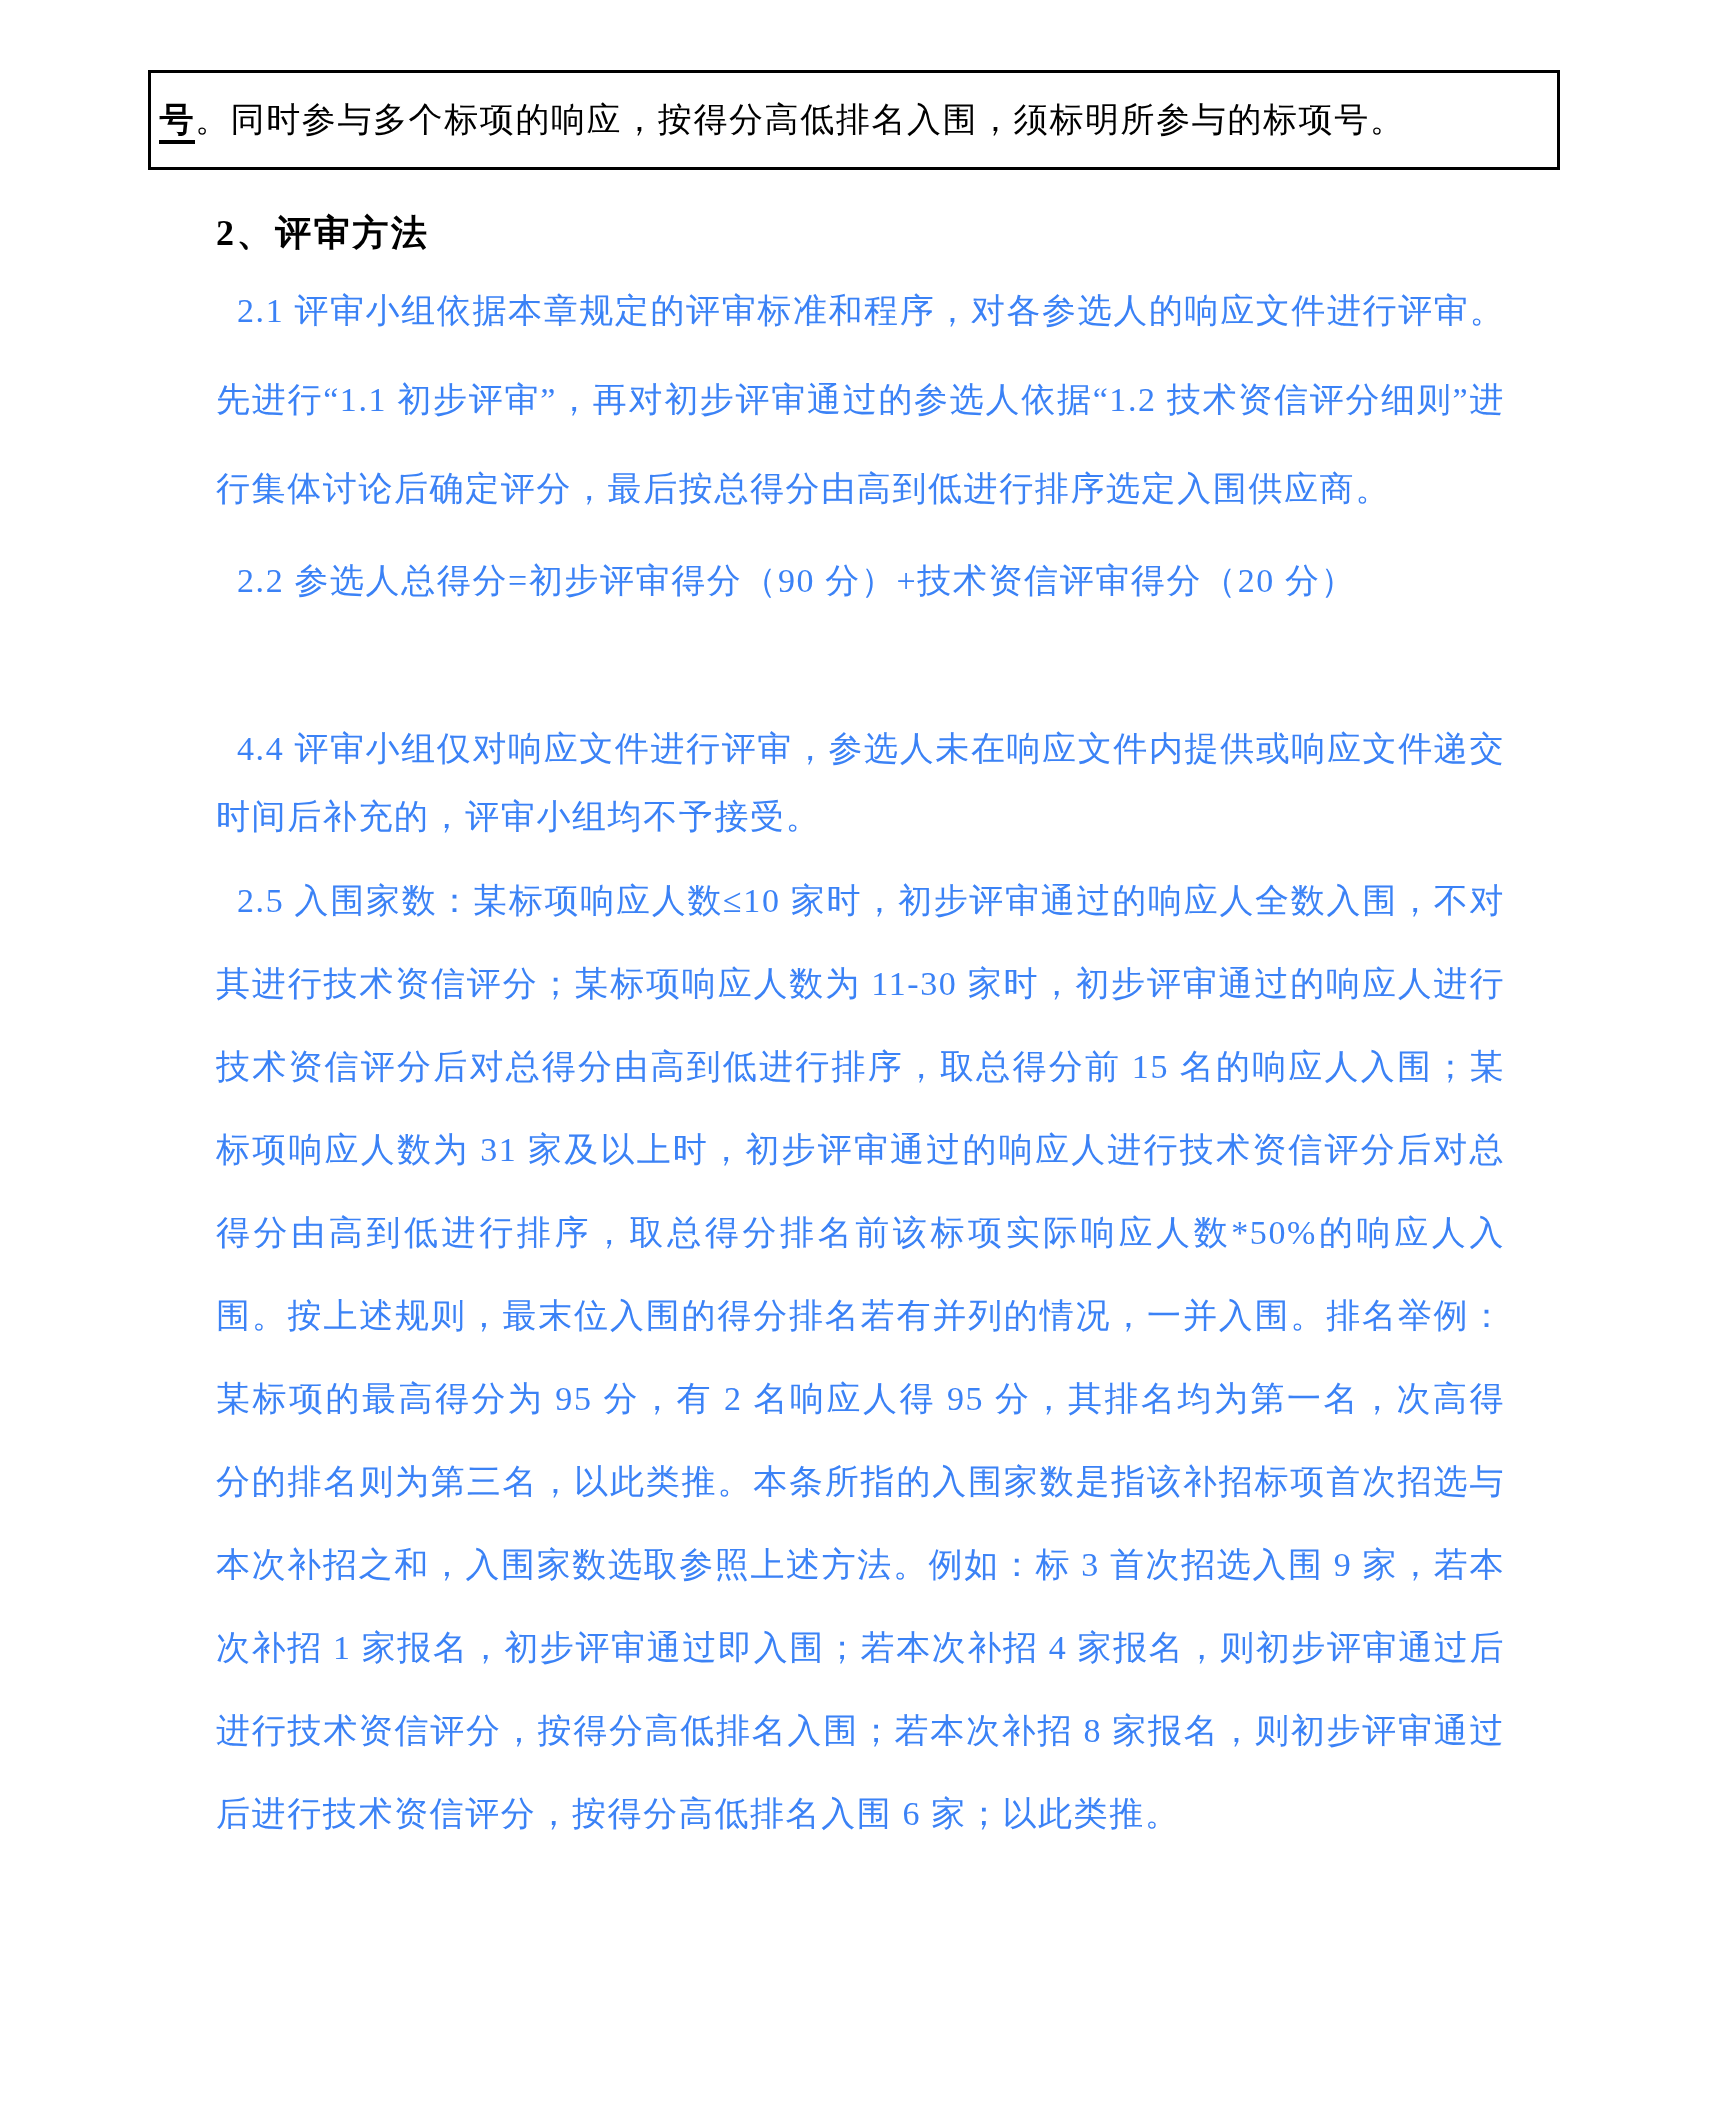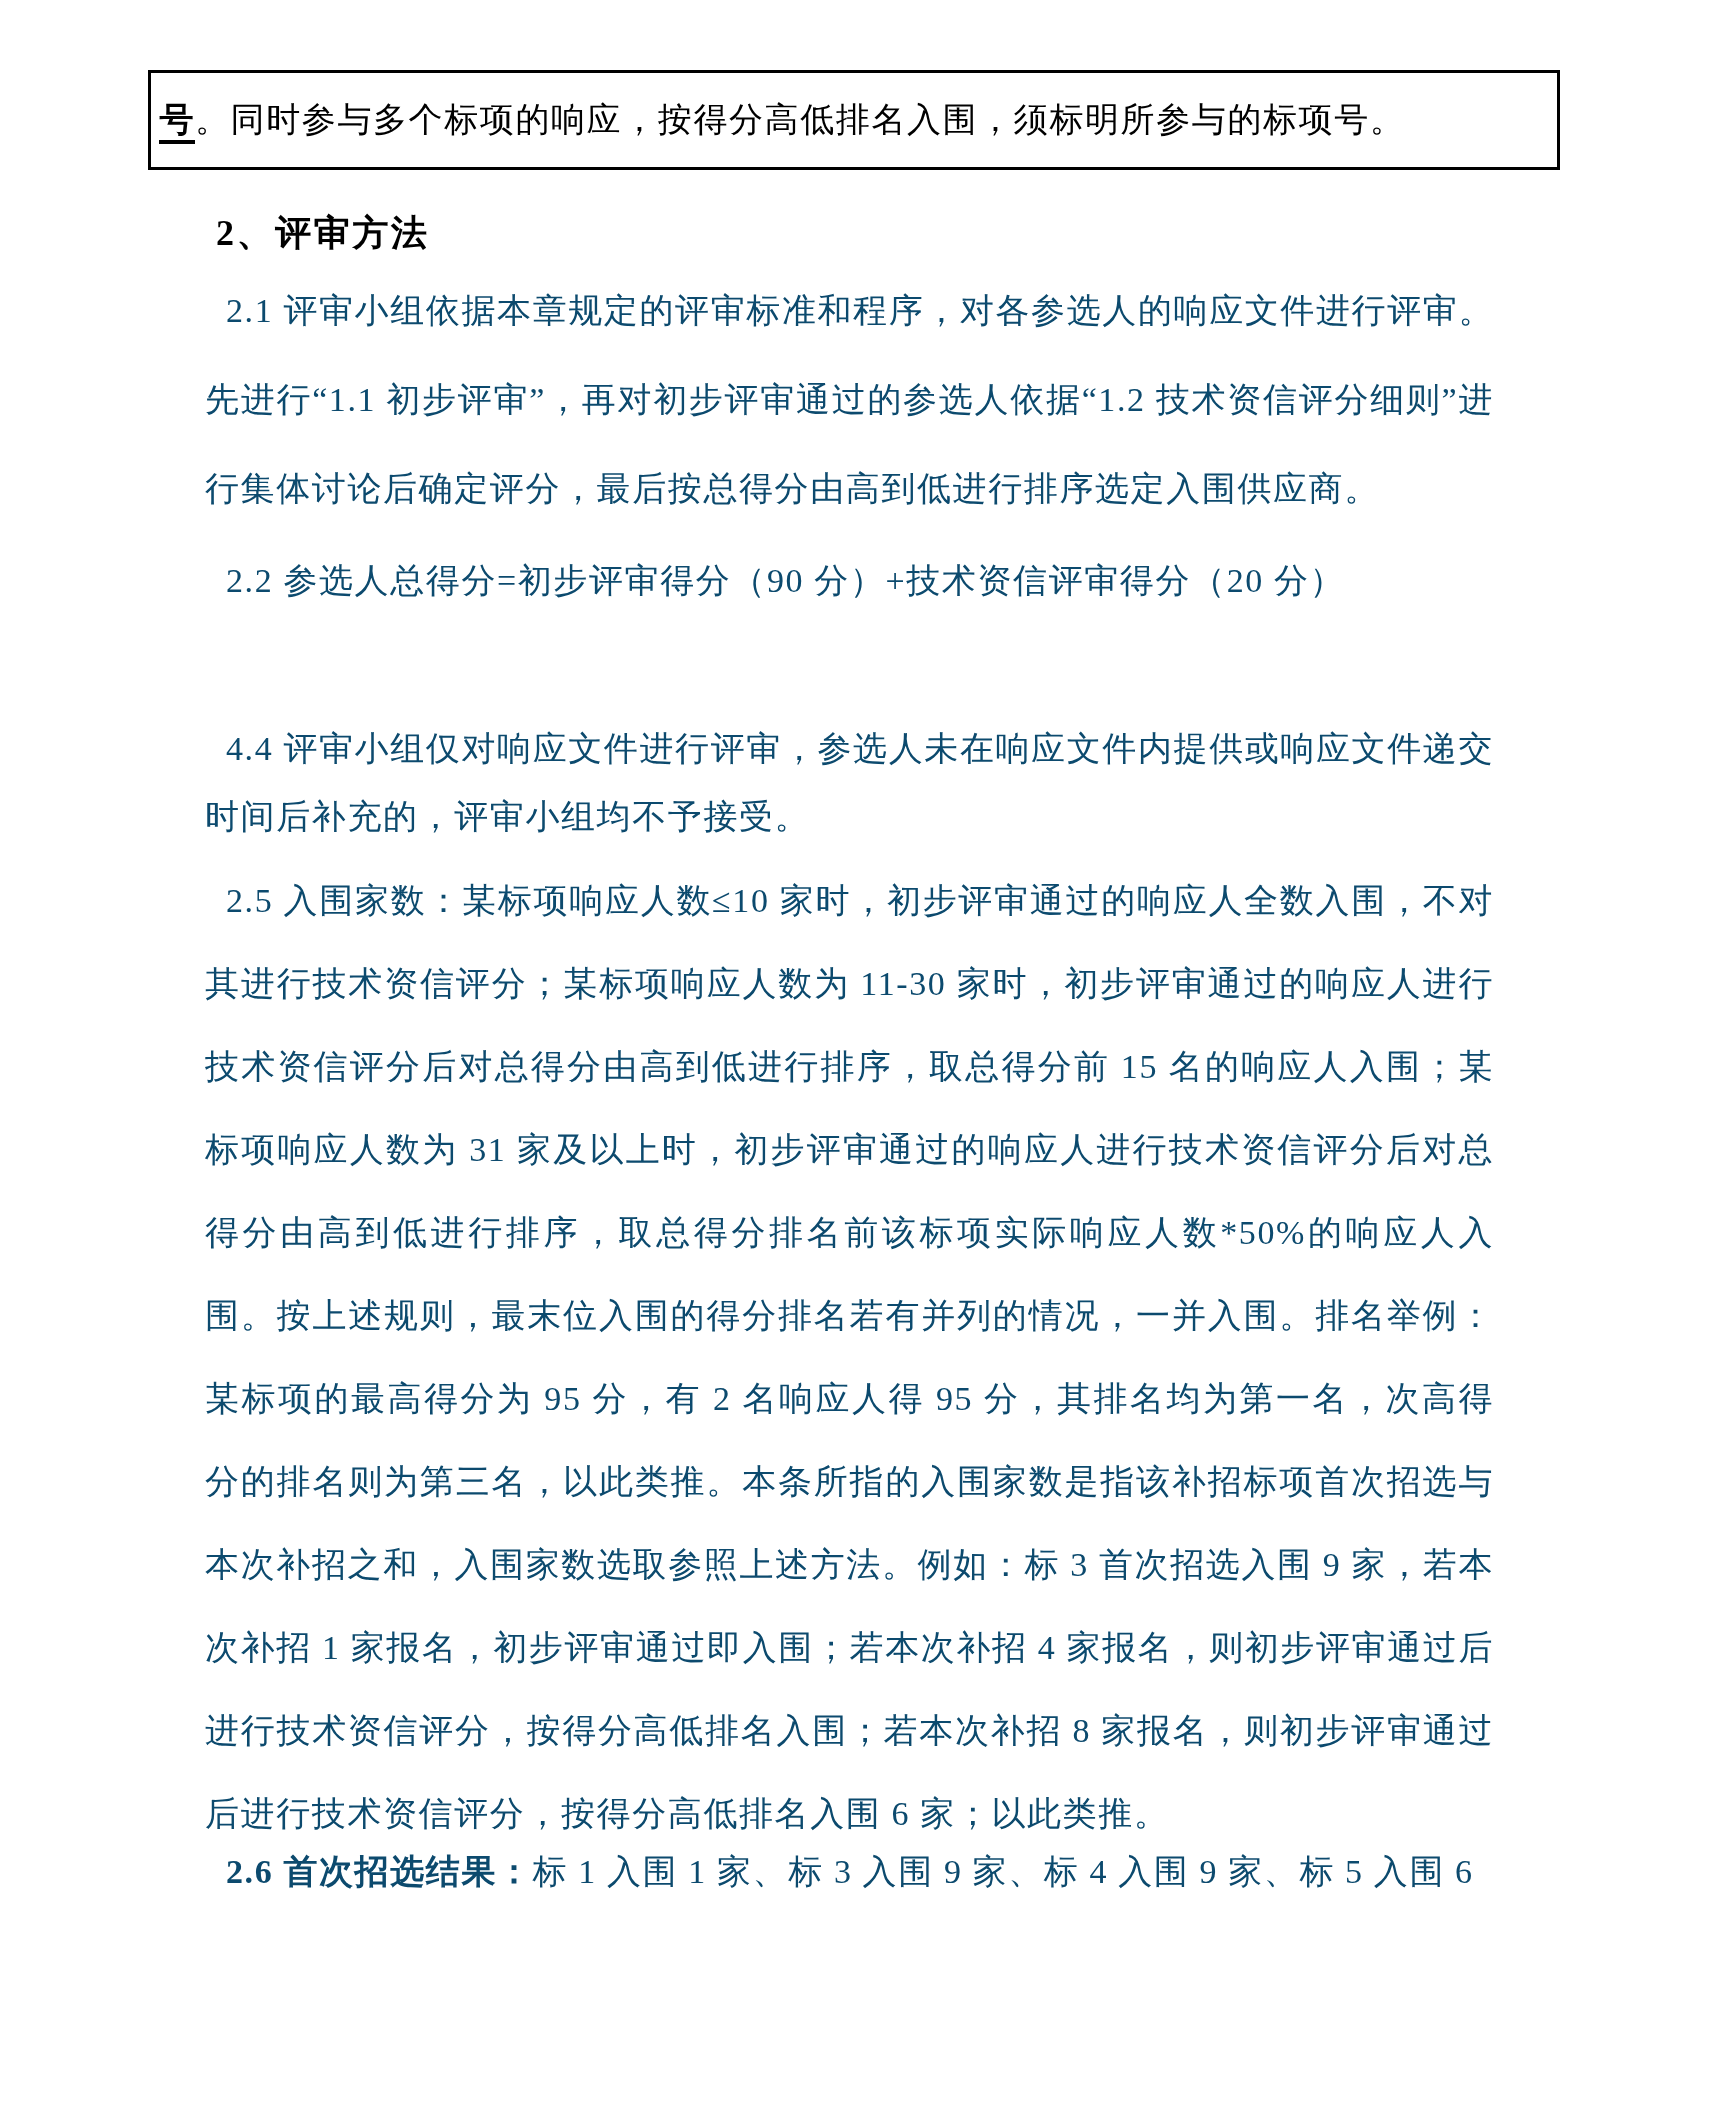--- a/index.html
+++ b/index.html
@@ -45,27 +45,27 @@
     left: 212px;
     top: 206px;
     margin: 4px;
     font-size: 36px;
     font-weight: bold;
     letter-spacing: 2.6px;
     line-height: 47px;
   }
   .para {
     position: absolute;
-    left: 205px;
+    left: 216px;
     width: 1289px;
     margin: 0;
     font-size: 34px;
     letter-spacing: 1.6px;
     text-align: justify;
-    color: #0c4a6e;
+    color: #3b82f6;
   }
   .indent { text-indent: 21px; }
   .lh170 { line-height: 89px; }
   .lh158 { line-height: 83px; }
   .lh130 { line-height: 68px; }
   .p2-1 { top: 266px; }
   .p2-2 { top: 536px; }
   .p2-3 { top: 627px; }
   .p2-4 { top: 715px; }
   .p2-5 { top: 859px; }
@@ -85,16 +85,15 @@
 
   <p class="para lh170 indent p2-1">2.1 评审小组依据本章规定的评审标准和程序，对各参选人的响应文件进行评审。先进行“1.1 初步评审”，再对初步评审通过的参选人依据“1.2 技术资信评分细则”进行集体讨论后确定评分，最后按总得分由高到低进行排序选定入围供应商。</p>
 
   <p class="para lh170 indent p2-2">2.2 参选人总得分=初步评审得分（90 分）+技术资信评审得分（20 分）</p>
 
 
   <p class="para lh130 indent p2-4">4.4 评审小组仅对响应文件进行评审，参选人未在响应文件内提供或响应文件递交时间后补充的，评审小组均不予接受。</p>
 
   <p class="para lh158 indent p2-5">2.5 入围家数：某标项响应人数≤10 家时，初步评审通过的响应人全数入围，不对其进行技术资信评分；某标项响应人数为 11-30 家时，初步评审通过的响应人进行技术资信评分后对总得分由高到低进行排序，取总得分前 15 名的响应人入围；某标项响应人数为 31 家及以上时，初步评审通过的响应人进行技术资信评分后对总得分由高到低进行排序，取总得分排名前该标项实际响应人数*50%的响应人入围。按上述规则，最末位入围的得分排名若有并列的情况，一并入围。排名举例：某标项的最高得分为 95 分，有 2 名响应人得 95 分，其排名均为第一名，次高得分的排名则为第三名，以此类推。本条所指的入围家数是指该补招标项首次招选与本次补招之和，入围家数选取参照上述方法。例如：标 3 首次招选入围 9 家，若本次补招 1 家报名，初步评审通过即入围；若本次补招 4 家报名，则初步评审通过后进行技术资信评分，按得分高低排名入围；若本次补招 8 家报名，则初步评审通过后进行技术资信评分，按得分高低排名入围 6 家；以此类推。</p>
 
-  <p class="para lh158 indent p2-6"><span class="bold">2.6 首次招选结果：</span><span>标 1 入围 1 家、标 3 入围 9 家、标 4 入围 9 家、标 5 入围 6</span></p>
 
 </div>
 
 
 </body></html>

